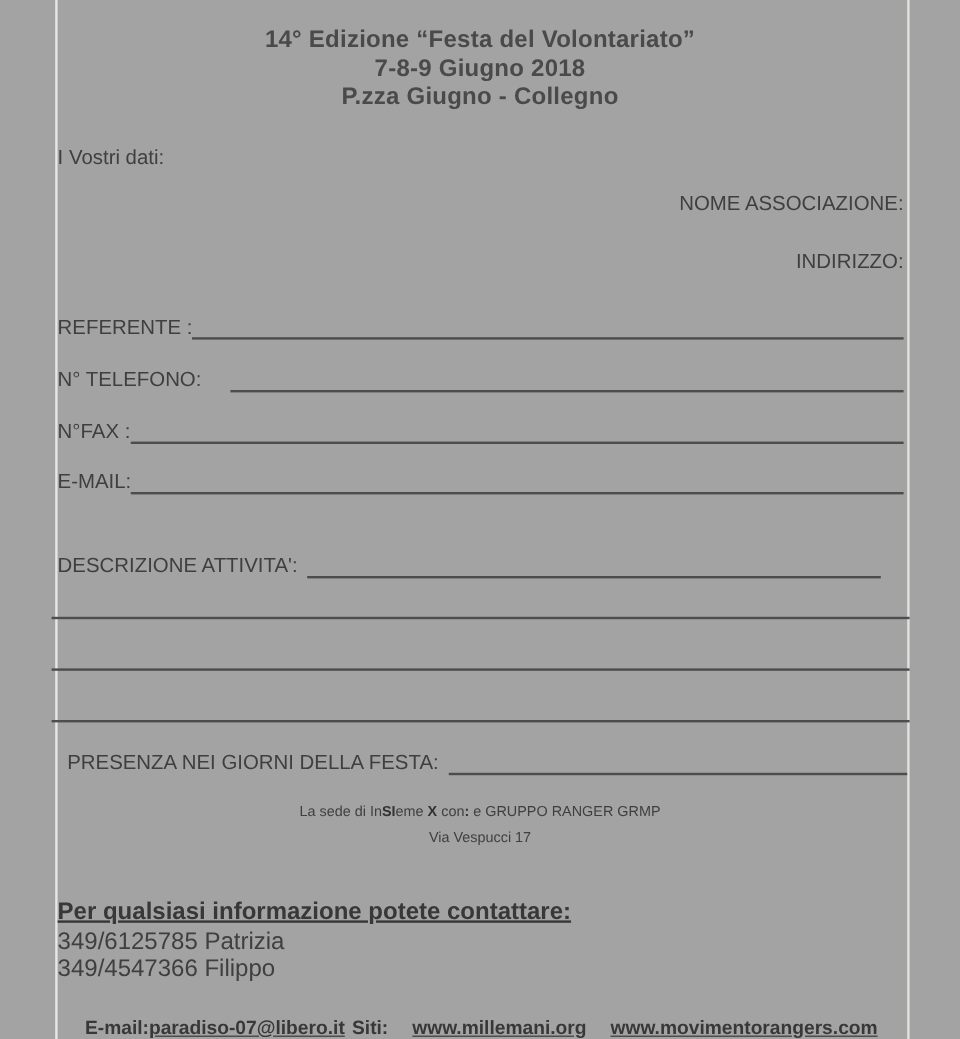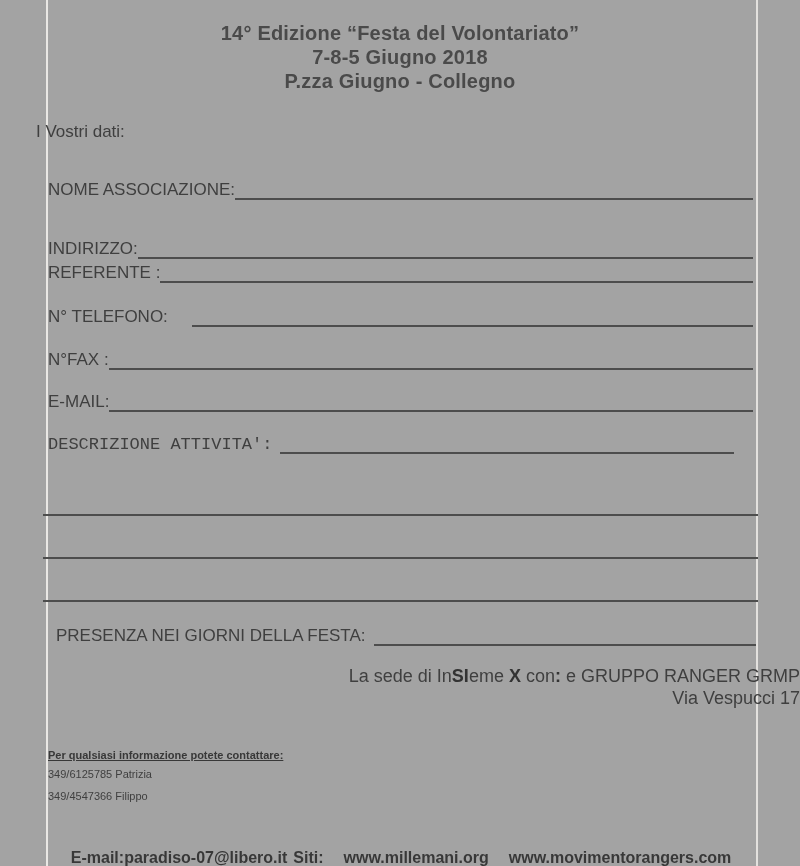--- a/index.html
+++ b/index.html
@@ -14,75 +14,75 @@
   .vline{position:absolute;top:0;bottom:0;width:2px;}
   .vline.left{left:46px;background:#e9e7e4;}
   .vline.right{left:756px;background:#e3e1de;}
 
   .title{
     position:absolute;top:21px;left:0;right:0;
     text-align:center;
     font-weight:bold;font-size:20px;line-height:24px;
     color:#4a4a4a;letter-spacing:0.2px;
   }
-  .intro{position:absolute;top:122px;left:36px;font-size:17px;color:#3f3f3f;}
+  .intro{position:absolute;top:122px;left:48px;font-size:17px;color:#3f3f3f;}
 
   .field-row{
     position:absolute;left:48px;right:47px;height:22px;
     display:flex;align-items:flex-end;
     font-size:17px;color:#3f3f3f;white-space:pre;
   }
   .field-row .wline{flex:1;border-bottom:2px solid #4d4d4d;height:100%;}
   .field-row.gap .wline{margin-left:8px;}
-  .row-nome{top:178px;}
-  .row-indirizzo{top:237px;}
+  .row-nome{top:160px;flex-direction:column;}
+  .row-indirizzo{top:208px;flex-direction:column;}
   .row-referente{top:261px;}
   .row-telefono{top:305px;gap:24px;}
   .row-fax{top:348px;align-items:flex-end;}
   .row-email{top:390px;}
-  .row-descrizione{top:432px;right:66px;font-family:Liberation Mono, monospace;}
+  .row-descrizione{top:460px;right:66px;}
   .row-presenza{top:624px;left:56px;right:44px;justify-content:center;}
 
   .blank-line{position:absolute;left:43px;width:715px;border-top:2px solid #4d4d4d;height:0;}
   .bl-1{top:514px;}
   .bl-2{top:557px;}
   .bl-3{top:600px;}
 
   .venue{
     position:absolute;top:665px;left:0;right:0;
-    text-align:right;font-size:18px;line-height:22px;color:#3f3f3f;
+    text-align:center;font-size:12px;line-height:22px;color:#3f3f3f;
   }
   .venue b{color:#333;}
 
-  .contact{position:absolute;left:48px;top:749px;font-size:11px;color:#3f3f3f;}
+  .contact{position:absolute;left:48px;top:749px;font-size:20px;color:#3f3f3f;}
   .contact .heading{
     font-weight:bold;text-decoration:underline;
     color:#383838;margin-bottom:3px;
   }
   .contact .phone{line-height:21.5px;}
 
   .footer{
     position:absolute;left:53px;top:831px;
     font-size:16px;font-weight:bold;color:#383838;white-space:pre;
   }
-  .footer .lnk{}
+  .footer .lnk{text-decoration:underline;}
   .footer .sp6{margin-left:6px;}
   .footer .sp8{margin-left:20px;}
 </style>
 </head>
 <body>
 
 <div class="page">
 
   <div class="vline left"></div>
   <div class="vline right"></div>
 
   <header class="title">
     <div>14° Edizione “Festa del Volontariato”</div>
-    <div>7-8-5 Giugno 2018</div>
+    <div>7-8-9 Giugno 2018</div>
     <div>P.zza Giugno - Collegno</div>
   </header>
 
   <div class="intro">I Vostri dati:</div>
 
   <div class="field-row row-nome">
     <span>NOME ASSOCIAZIONE:</span>
     <span class="wline"></span>
   </div>
 

